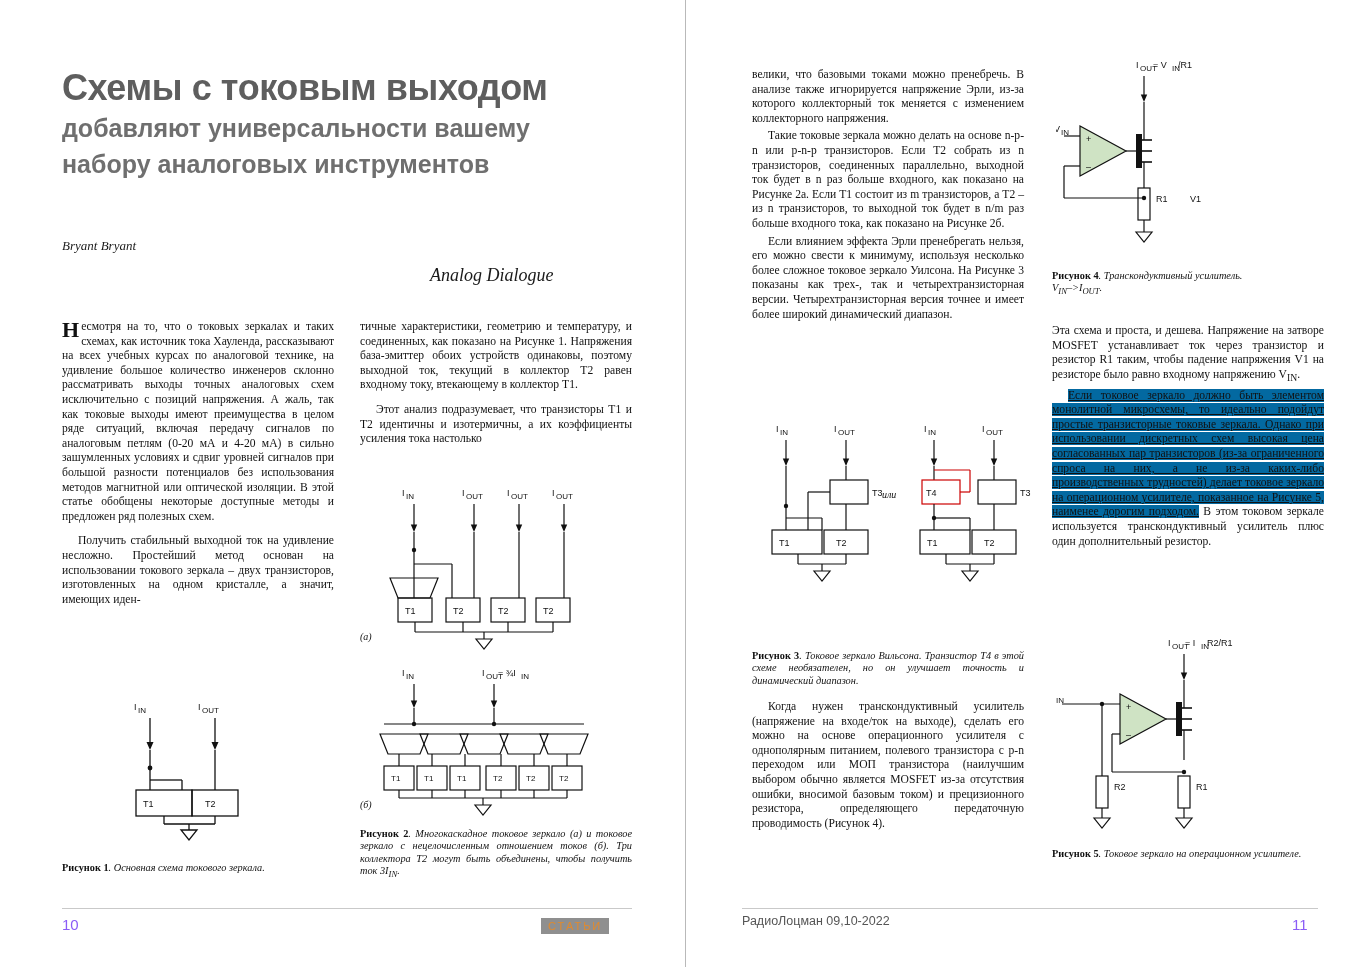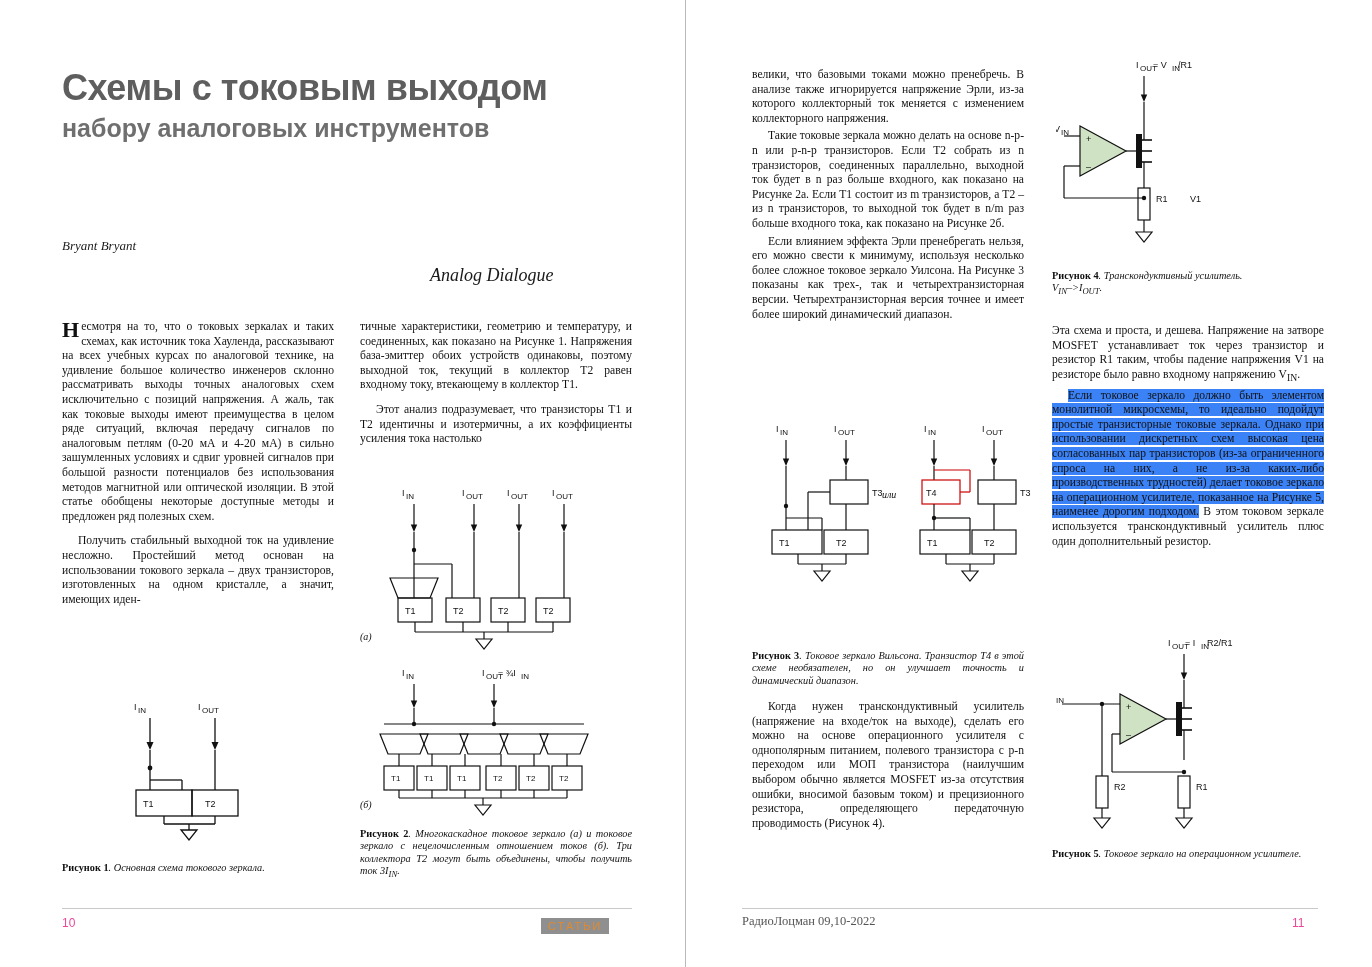--- a/index.html
+++ b/index.html
@@ -21,46 +21,47 @@
 
   
   .col{position:absolute;font-size:11.6px;line-height:14.6px;color:#111;text-align:justify;}
   .col p{margin:0 0 0 0;text-indent:16px;}
   .col p.first{text-indent:0;}
   .dropcap{float:left;font-size:22px;line-height:18px;font-weight:bold;padding-right:2px;padding-top:1px;font-family:"Liberation Serif", serif;}
 
   .cap{font-size:10.3px;line-height:12.4px;font-style:italic;color:#111;text-align:justify;}
   .cap b{font-style:normal;font-weight:bold;}
 
-  .hl{background:#3b82f6;}
+  .hl{background:#0369a1;text-decoration:underline;}
 
   
   .rule{position:absolute;height:1px;background:#c9c9c9;}
-  .pagenum{position:absolute;font-family:"Liberation Sans", sans-serif;font-size:12px;color:#ec4899;}
+  .pagenum{position:absolute;font-family:"Liberation Sans", sans-serif;font-size:15px;color:#8b5cf6;}
   .footer-center{position:absolute;font-family:"Liberation Sans", sans-serif;font-size:11px;letter-spacing:2px;color:#e08a2e;background:#8f8f8f;padding:2px 7px;}
-  .footer-right{position:absolute;font-family:Liberation Serif, serif;font-size:12.5px;color:#555;}
+  .footer-right{position:absolute;font-family:Liberation Sans, sans-serif;font-size:12.5px;color:#555;}
 
   
   .fig{position:absolute;}
   svg{display:block;}
   .lbl{font-family:"Liberation Sans", sans-serif;font-size:9px;fill:#111;}
   .lbl-s{font-family:"Liberation Sans", sans-serif;font-size:8px;fill:#111;}
   .lbl-i{font-family:"Liberation Serif", serif;font-size:10px;fill:#111;font-style:italic;}
 </style>
 </head>
 <body>
 
 <div class="spread">
   <div class="edge-left"></div>
   <div class="edge-right"></div>
 
   <div class="page page-left">
 
     <div class="title-block">
       <div class="title-1">Схемы с токовым выходом</div>
+      <div class="title-2">добавляют универсальности вашему</div>
       <div class="title-2">набору аналоговых инструментов</div>
     </div>
 
     <div class="byline">Bryant Bryant</div>
     <div class="source">Analog Dialogue</div>
 
     <div class="col" style="left:62px;top:320px;width:272px;">
       <p class="first"><span class="dropcap">Н</span><span>есмотря на то, что о токовых зеркалах и таких схемах, как источник тока Хауленда, рассказывают на всех учебных курсах по аналоговой технике, на удивление большое количество инженеров склонно рассматривать выходы точных аналоговых схем исключительно с позиций напряжения. А жаль, так как токовые выходы имеют преимущества в целом ряде ситуаций, включая передачу сигналов по аналоговым петлям (0-20 мА и 4-20 мА) в сильно зашумленных условиях и сдвиг уровней сигналов при большой разности потенциалов без использования методов магнитной или оптической изоляции. В этой статье обобщены некоторые доступные методы и предложен ряд полезных схем.</span></p>
       <p style="margin-top:10px;"><span>Получить стабильный выходной ток на удивление несложно. Простейший метод основан на использовании токового зеркала – двух транзисторов, изготовленных на одном кристалле, а значит, имеющих иден-</span></p>
     </div>

